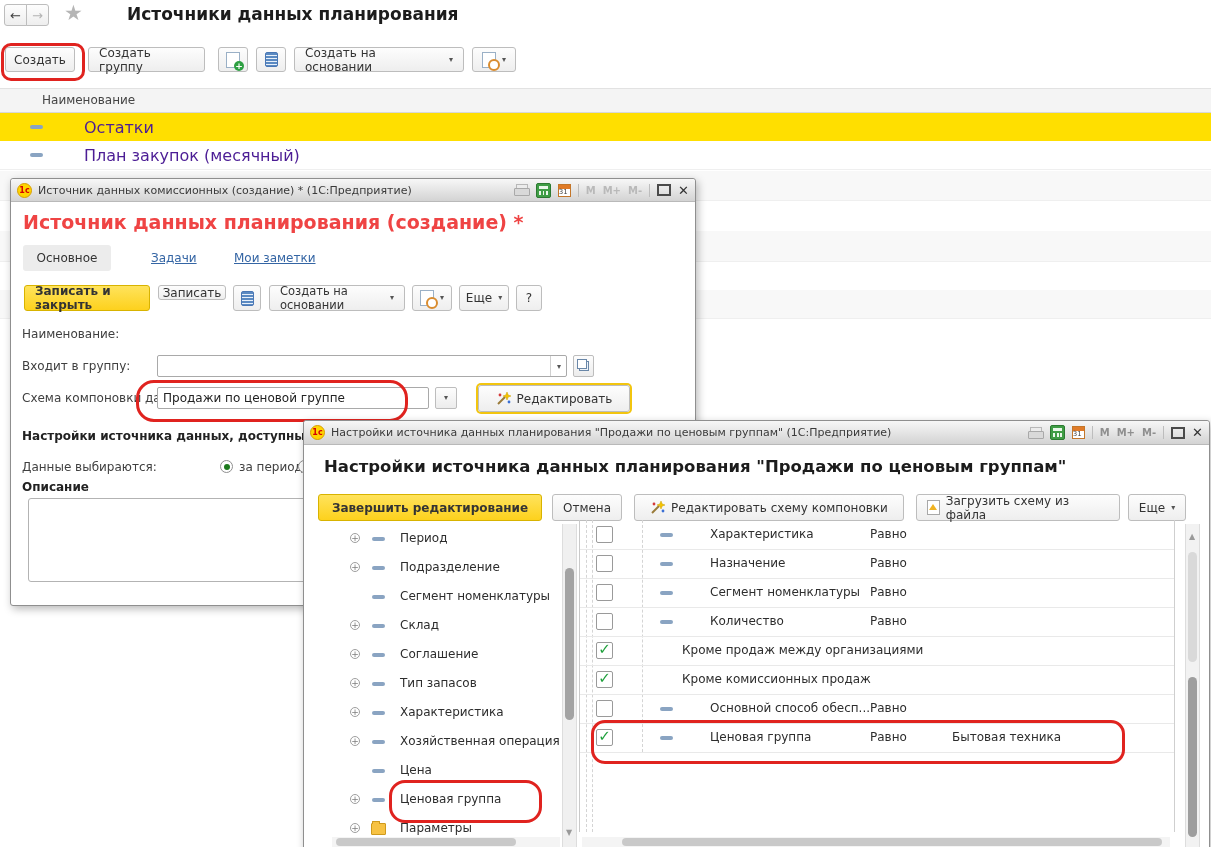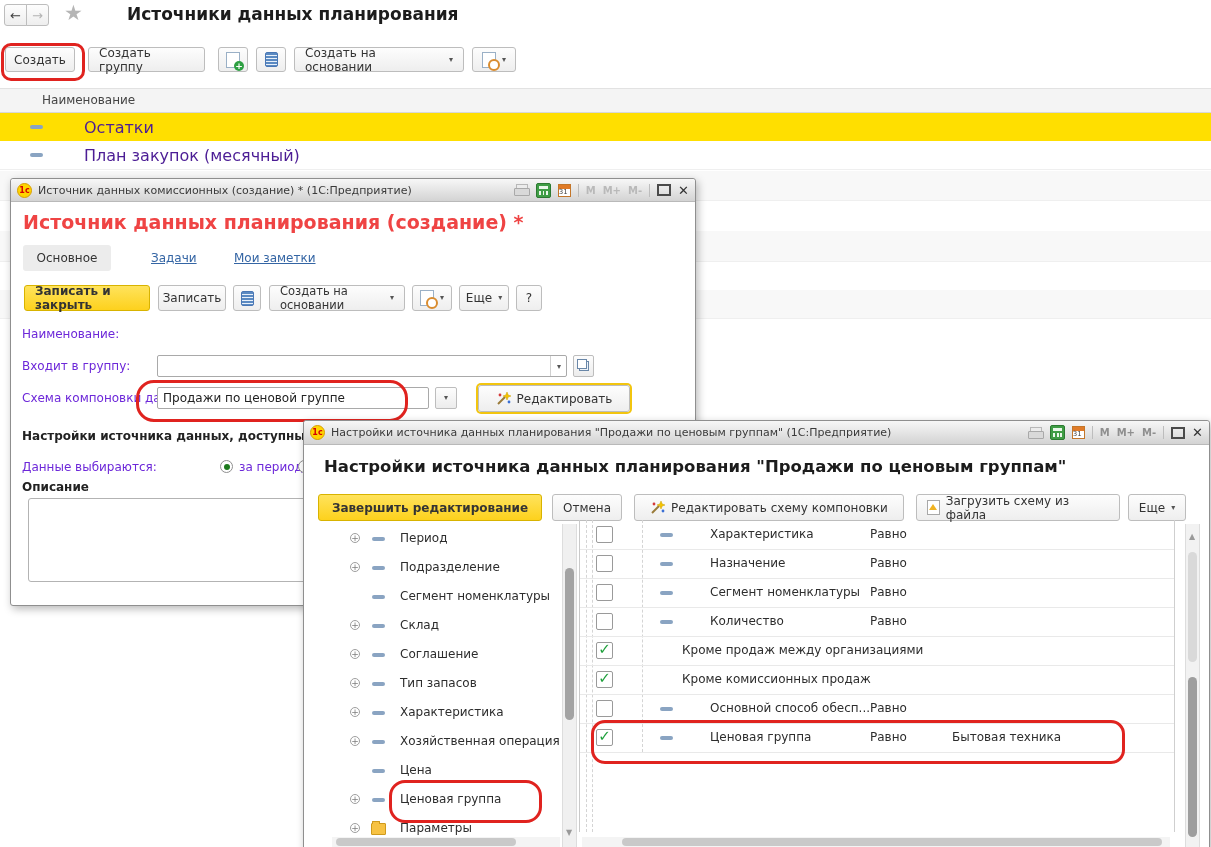--- a/index.html
+++ b/index.html
@@ -13,21 +13,21 @@
        font-size:12px;color:#333;height:25px;box-sizing:border-box;padding:0 10px;cursor:default;}
   .btn.yellow{background:linear-gradient(#ffe35c,#fdd11d);border-color:#d8b300;font-weight:600;}
   .ibtn{padding:0;width:30px;}
   .ddarrow{font-size:8px;color:#555;line-height:1;}
   .input{position:absolute;box-sizing:border-box;height:22px;border:1px solid #a9a9a9;border-radius:2px;
          background:#fff;font-size:12px;color:#222;padding:2px 18px 2px 5px;font-family:inherit;}
   .combo-arrow{position:absolute;width:16px;height:20px;display:flex;align-items:center;justify-content:center;
                font-size:8px;color:#555;border-left:1px solid #d0d0d0;}
   .sqbtn{position:absolute;width:21px;height:22px;background:linear-gradient(#fdfdfd,#ececec);
          border:1px solid #bdbdbd;border-radius:2px;box-sizing:border-box;}
-  .lbl{position:absolute;font-size:12px;color:#6d28d9;white-space:nowrap;}
+  .lbl{position:absolute;font-size:12px;color:#404040;white-space:nowrap;}
   .boldlbl{font-weight:bold;color:#222;}
 
   
   .window{position:absolute;background:#fff;border:1px solid #8f8f8f;border-radius:3px;
           box-shadow:2px 3px 8px rgba(0,0,0,.28);}
   .titlebar{position:absolute;left:0;top:0;right:0;height:23px;border-radius:3px 3px 0 0;
             background:linear-gradient(#f7f7f7,#d3d3d3);border-bottom:1px solid #b9b9b9;
             display:flex;align-items:center;padding:0 6px;box-sizing:border-box;gap:6px;}
   .titlebar .wtitle{font-size:11px;color:#3a3a3a;white-space:nowrap;overflow:hidden;flex:0 1 auto;}
   .titlebar .spacer{flex:1;}
@@ -190,21 +190,21 @@
 
     <div class="tab-active" style="left:12px;top:66px;width:88px;height:26px;">
       <span>Основное</span>
     </div>
     <a class="tab-link" style="left:140px;top:72px;">Задачи</a>
     <a class="tab-link" style="left:223px;top:72px;">Мои заметки</a>
 
     <div class="btn yellow" style="left:13px;top:106px;width:126px;height:26px;">
       <span>Записать и закрыть</span>
     </div>
-    <div class="btn" style="left:147px;top:106px;width:68px;height:26px;">
+    <div class="btn" style="left:147px;top:106px;width:68px;height:15px;">
       <span>Записать</span>
     </div>
     <div class="btn ibtn" style="left:222px;top:106px;width:28px;height:26px;">
       <span class="stackic"></span>
     </div>
     <div class="btn" style="left:258px;top:106px;width:136px;height:26px;">
       <span style="font-size:11.5px;">Создать на основании</span>
       <span class="ddarrow">▾</span>
     </div>
     <div class="btn" style="left:401px;top:106px;width:40px;height:26px;padding:0 6px;">

